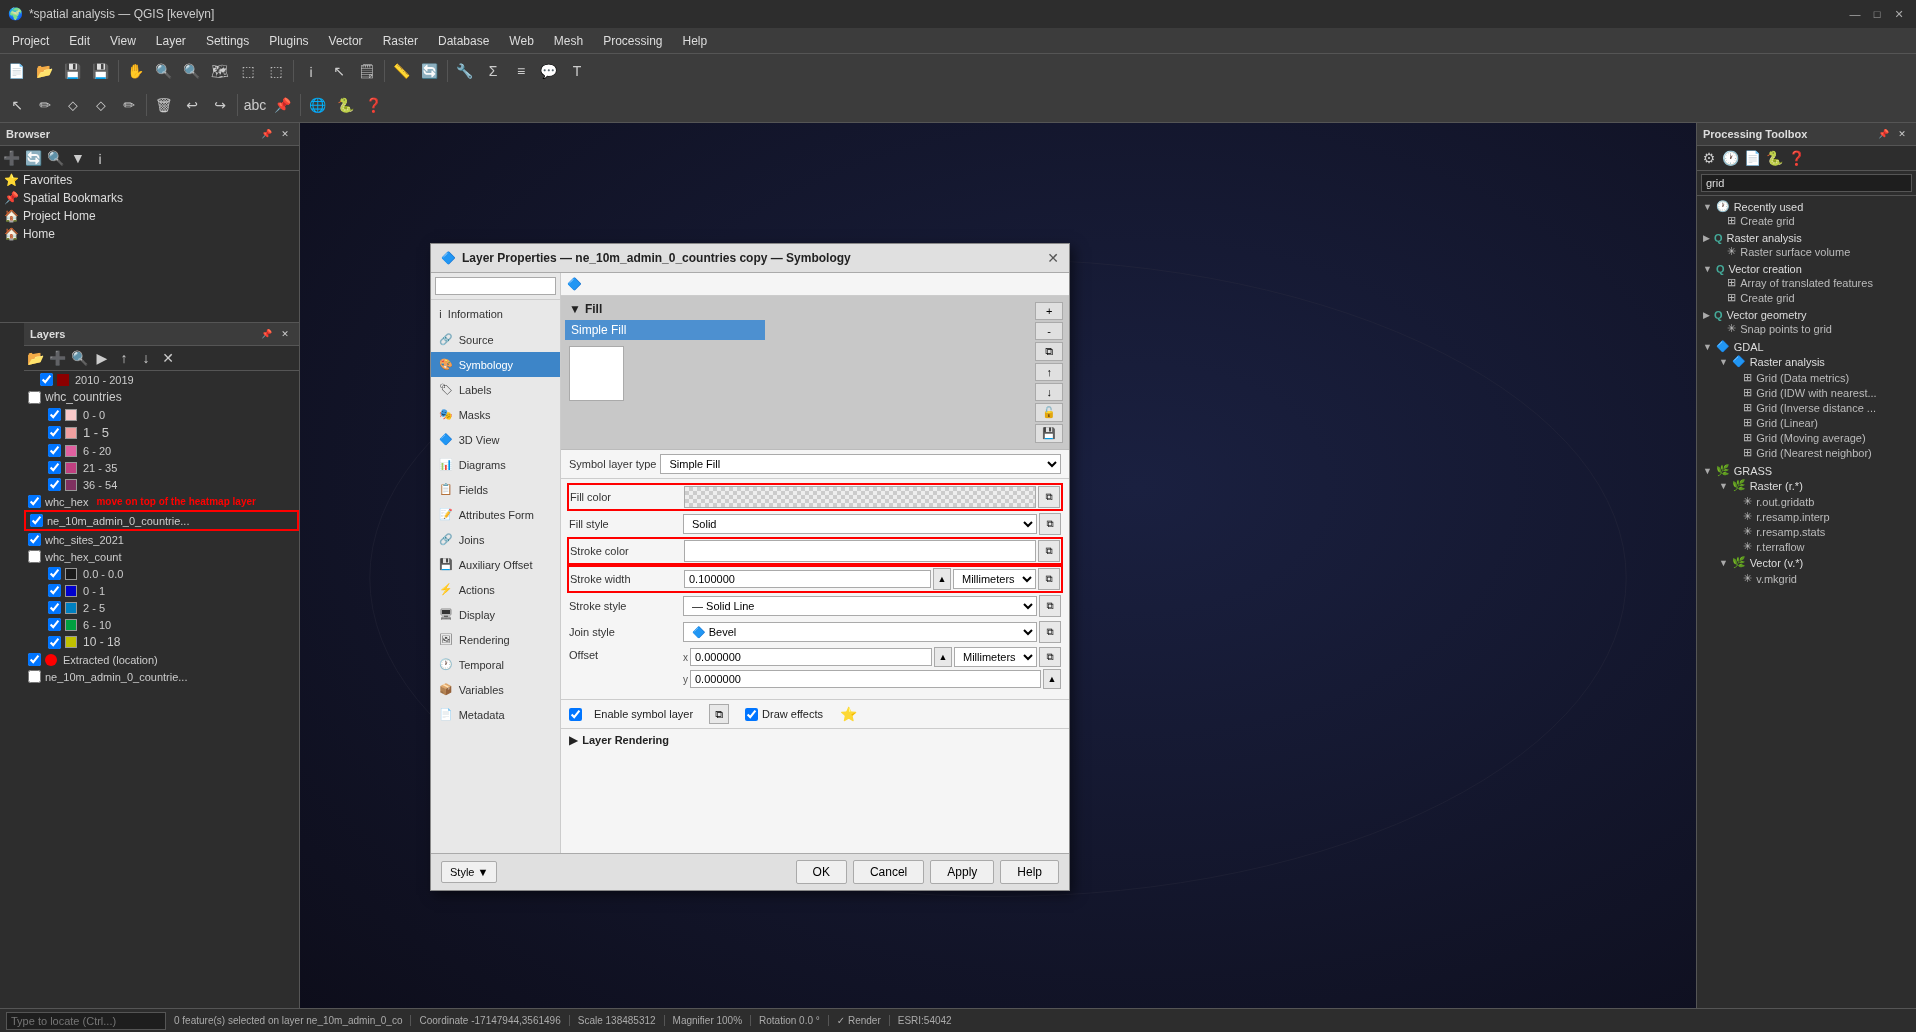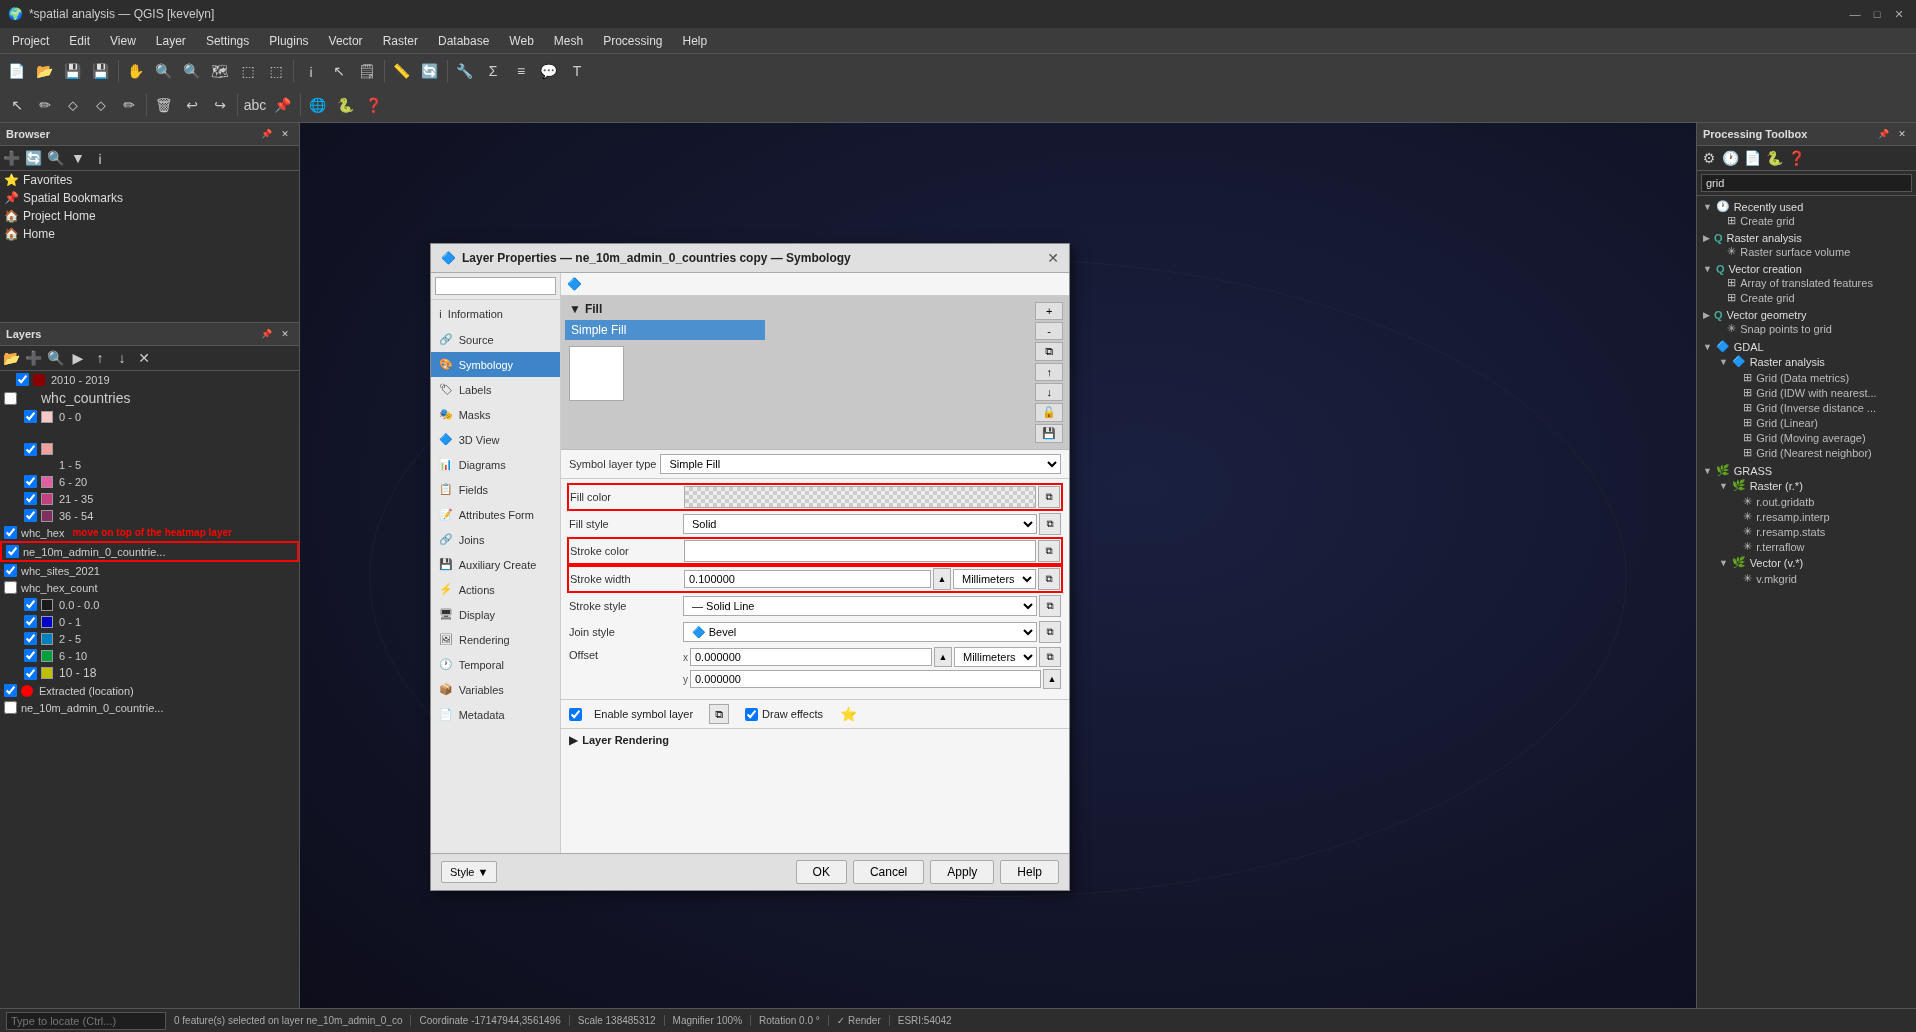--- a/index.html
+++ b/index.html
@@ -165,21 +165,21 @@
           <span>🏠</span>
           <span>Project Home</span>
         </div>
         <div class="tree-item">
           <span>🏠</span>
           <span>Home</span>
         </div>
       </div>
     </div>
 
-    <div style="flex:1; display:flex; flex-direction:column;">
+    <div style="flex:1; display:flex; flex-direction:column;padding-left:24px;">
       <div style="background:#3c3c3c; padding:3px 6px; display:flex; align-items:center; justify-content:space-between; border-bottom:1px solid #555;">
         <span style="font-size:11px; font-weight:bold; color:#ddd;">Layers</span>
         <div style="display:flex; gap:2px;">
           <button class="tb-btn" style="width:16px;height:16px;font-size:9px;">📌</button>
           <button class="tb-btn" style="width:16px;height:16px;font-size:9px;">✕</button>
         </div>
       </div>
       <div style="display:flex; padding:2px; gap:2px; border-bottom:1px solid #555; flex-wrap:wrap;">
         <button class="tb-btn" style="width:20px;height:20px;">📂</button>
         <button class="tb-btn" style="width:20px;height:20px;">➕</button>
@@ -191,31 +191,31 @@
       </div>
       <div style="flex:1; overflow-y:auto;">
 
         <div class="layer-item" style="padding-left:16px;">
           <input type="checkbox" checked="" style="">
           <span class="swatch" style="background:#8b0000;"></span>
           <span style="color:#ccc; font-size:11px;">2010 - 2019</span>
         </div>
         <div class="layer-item">
           <input type="checkbox" style="">
-          <span style="color:#ccc; font-size:14px;margin-left:20px;">whc_countries</span>
+          <span style="color:#ccc; font-size:12px;">whc_countries</span>
         </div>
         <div class="layer-item" style="padding-left:24px;">
           <input type="checkbox" checked="" style="">
           <span class="swatch" style="background:#f8c8c8; border:1px solid #999;"></span>
           <span style="color:#ccc; font-size:11px;">0 - 0</span>
         </div>
         <div class="layer-item" style="padding-left:24px;">
           <input type="checkbox" checked="" style="">
           <span class="swatch" style="background:#f0a0a0; border:1px solid #999;"></span>
-          <span style="color:#ccc; font-size:11px;margin-top:32px;">1 - 5</span>
+          <span style="color:#ccc; font-size:13px;">1 - 5</span>
         </div>
         <div class="layer-item" style="padding-left:24px;">
           <input type="checkbox" checked="" style="">
           <span class="swatch" style="background:#e060a0; border:1px solid #999;"></span>
           <span style="color:#ccc; font-size:11px;">6 - 20</span>
         </div>
         <div class="layer-item" style="padding-left:24px;">
           <input type="checkbox" checked="" style="">
           <span class="swatch" style="background:#c04080; border:1px solid #999;"></span>
           <span style="color:#ccc; font-size:11px;">21 - 35</span>
@@ -495,21 +495,21 @@
           <div class="dialog-nav-item">
             <span>📝</span>
             <span>Attributes Form</span>
           </div>
           <div class="dialog-nav-item">
             <span>🔗</span>
             <span>Joins</span>
           </div>
           <div class="dialog-nav-item">
             <span>💾</span>
-            <span>Auxiliary Create</span>
+            <span>Auxiliary Offset</span>
           </div>
           <div class="dialog-nav-item">
             <span>⚡</span>
             <span>Actions</span>
           </div>
           <div class="dialog-nav-item">
             <span>🖥</span>
             <span>Display</span>
           </div>
           <div class="dialog-nav-item">

